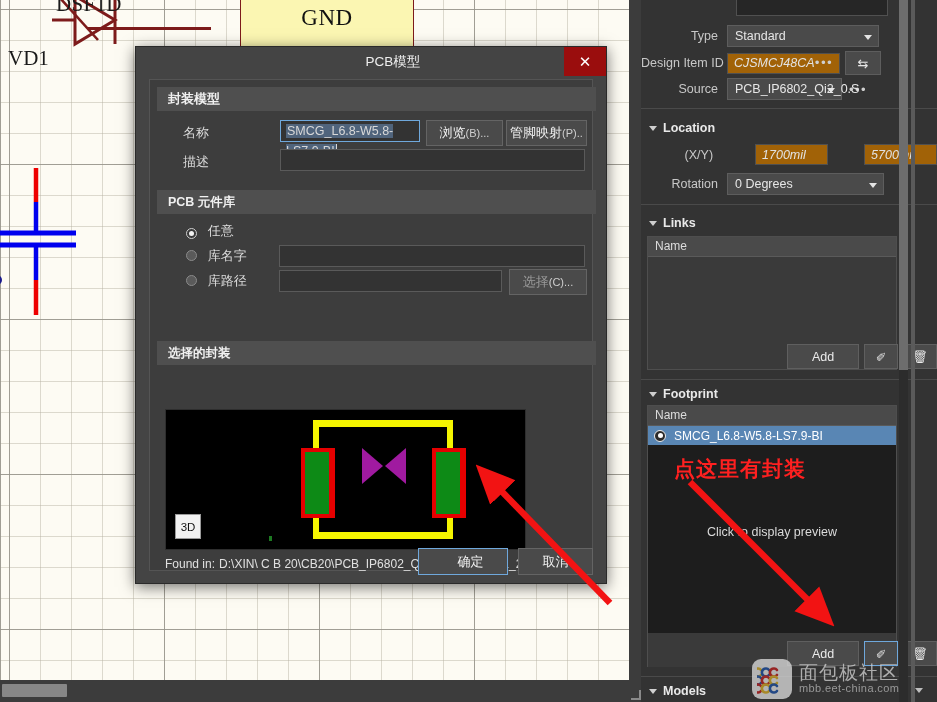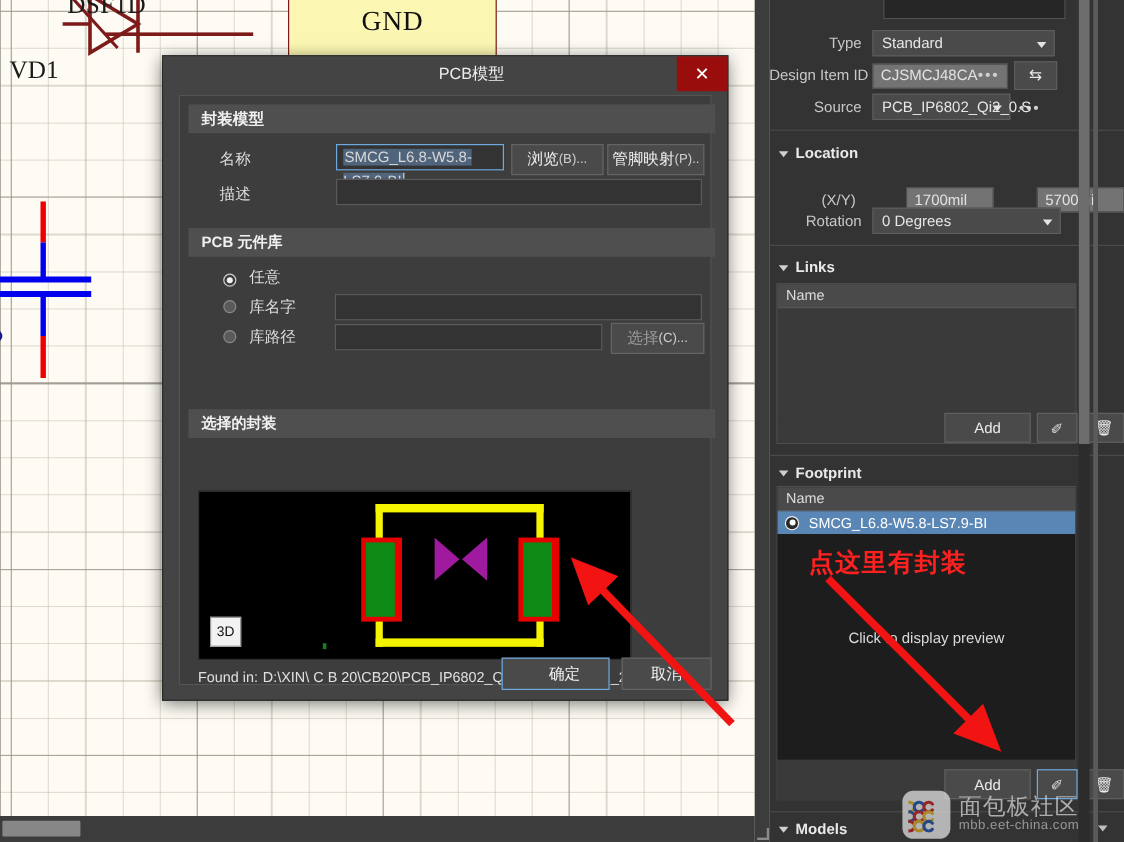--- a/index.html
+++ b/index.html
@@ -80,23 +80,24 @@
   #props-panel{
     position:absolute;left:641px;top:0;width:296px;height:702px;
     background:#333333;color:#d6d6d6;font-size:12.5px;
   }
   .prop-row{display:flex;align-items:center;margin-bottom:6px;}
   .prop-label{
     width:77px;text-align:right;padding-right:9px;color:#c8c8c8;font-size:12.5px;
     white-space:nowrap;
   }
   .field{
-    background:#737373;border:1px solid #505050;color:#e2e2e2;
+    background:#a16207;border:1px solid #505050;color:#e2e2e2;
     height:21px;line-height:20px;padding:0 6px;box-sizing:border-box;
     font-size:12.5px;
+    font-style:italic;
   }
   .dropdown{
     position:relative;background:#4a4a4a;border:1px solid #5d5d5d;color:#e6e6e6;
     height:22px;line-height:21px;padding:0 20px 0 7px;box-sizing:border-box;font-size:12.5px;
   }
   .caret{
     position:absolute;right:6px;top:9px;
     width:0;height:0;border-left:4.5px solid transparent;border-right:4.5px solid transparent;
     border-top:5px solid #e4e4e4;
   }
@@ -124,21 +125,21 @@
     position:absolute;font-size:12.5px;color:#e9e9e9;font-weight:bold;
     display:flex;align-items:center;gap:6px;
   }
   .tri{
     width:0;height:0;border-left:4px solid transparent;border-right:4px solid transparent;
     border-top:5px solid #cfcfcf;
   }
 
   
   #loc-hd{left:8px;top:121px;}
-  #xy-row{position:absolute;left:0;top:156px;width:296px;gap:33px;}
+  #xy-row{position:absolute;left:0;top:144px;width:296px;gap:33px;}
   #x-field{width:77px;}
   #y-field{width:77px;margin-left:3px;}
   #rot-row{position:absolute;left:0;top:173px;width:296px;}
   #rot-dd{width:157px;}
 
   
   #links-hd{left:8px;top:216px;}
   #links-box{
     position:absolute;left:6px;top:236px;width:250px;height:134px;
     border:1px solid #4e4e4e;box-sizing:border-box;background:#3a3a3a;

